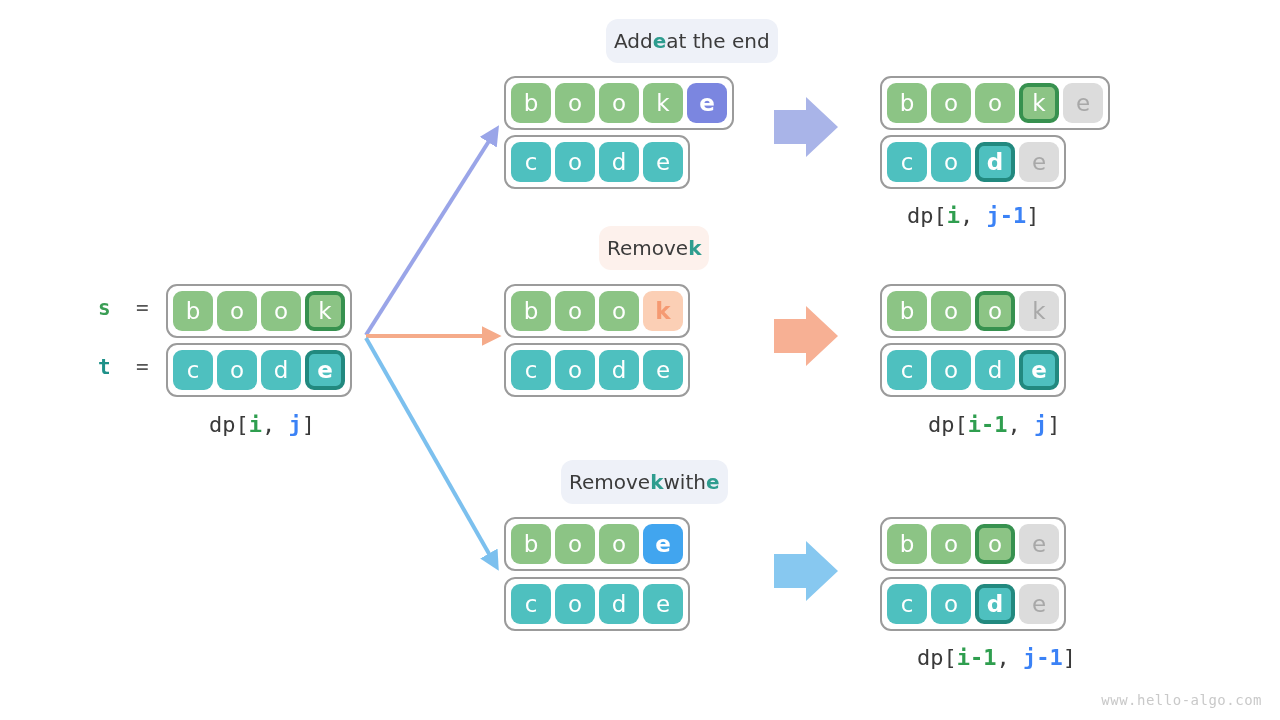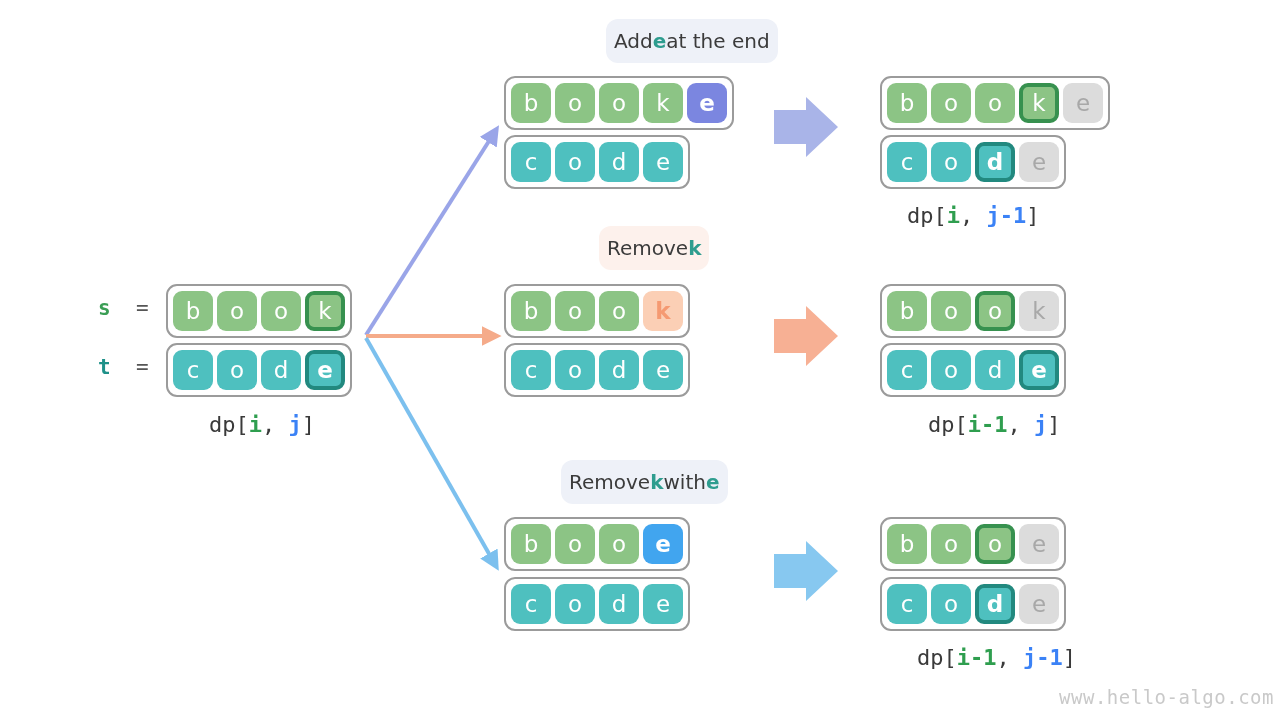--- a/index.html
+++ b/index.html
@@ -75,23 +75,23 @@
     white-space: pre;
     font-weight: bold;
   }
   .varlabel .s { color: #3b9e55; }
   .varlabel .t { color: #1f9189; }
   .varlabel .eq { color: #555; font-weight: normal; }
 
   
   .watermark {
     position: absolute;
-    right: 6px; bottom: 12px;
+    right: 18px; bottom: 12px;
     font-family: "DejaVu Sans Mono", "Liberation Mono", monospace;
-    font-size: 19px;
+    font-size: 14px;
     color: #c9c9c9;
     letter-spacing: 0.5px;
   }
 
   svg.lines { position: absolute; left:0; top:0; width:1280px; height:720px; pointer-events:none; }
 </style>
 </head>
 <body>
 
 <div id="stage">

